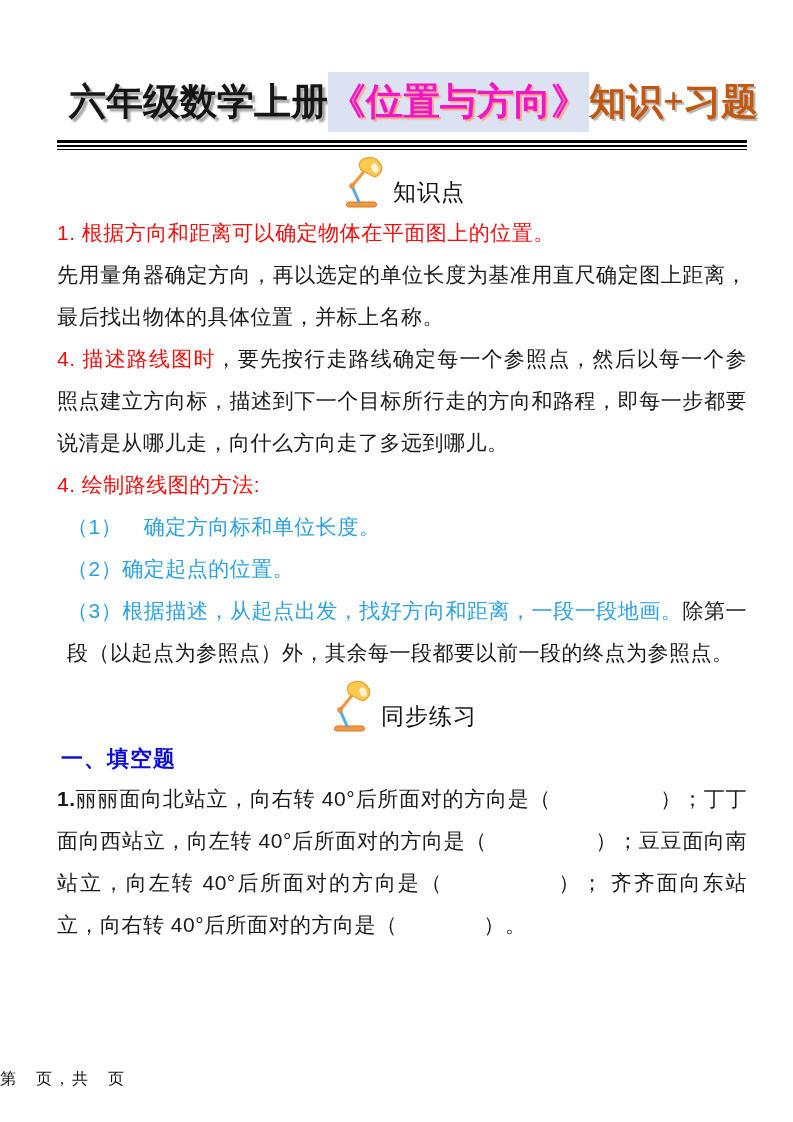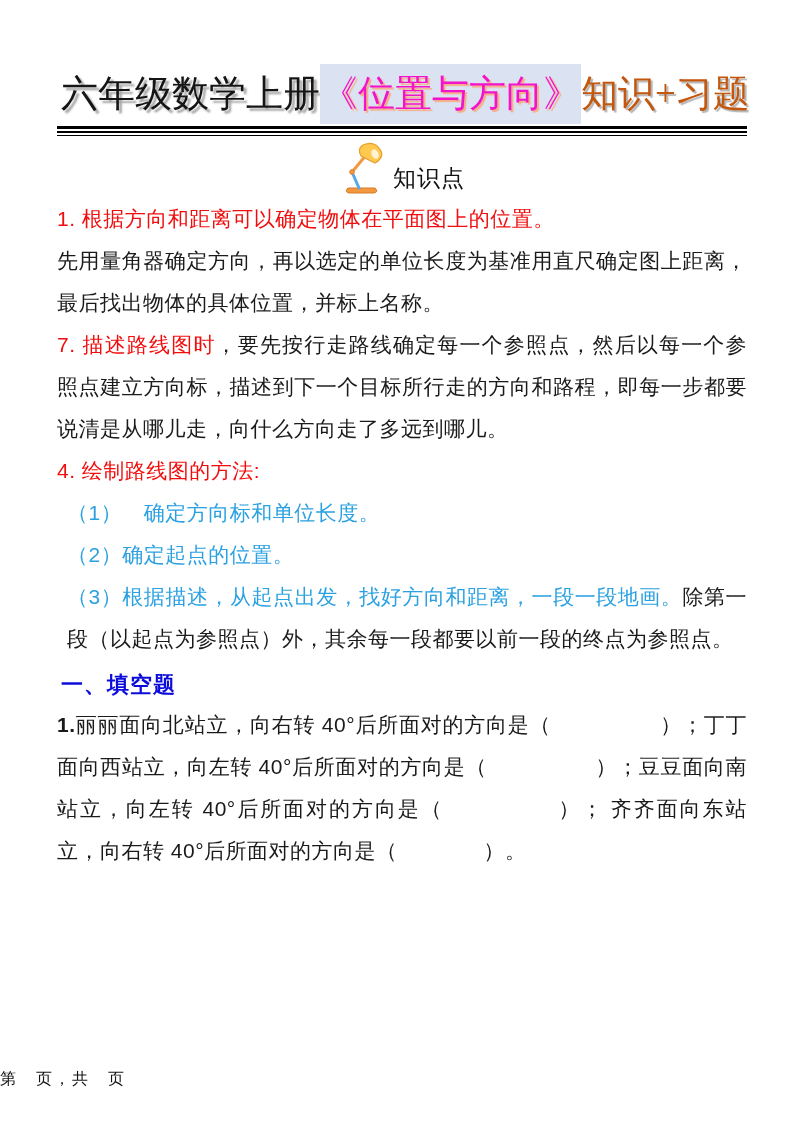--- a/index.html
+++ b/index.html
@@ -9,25 +9,25 @@
     font-family:"Liberation Sans", sans-serif;
     color:#1a1a1a;
     position:relative;
     overflow:hidden;
   }
   .page { padding:64px 46px 0 57px; box-sizing:border-box; }
 
   
   .title {
     font-family:"Liberation Serif", serif;
-    font-weight:normal;
+    font-weight:bold;
     font-size:37px;
     white-space:nowrap;
     line-height:52px;
-    margin:4px;
+    margin:12px;
   }
   .title .t1 { color:#151515; text-shadow:3px 3px 2px #a6a6a6; }
   .title .t2 {
     color:#f313c9;
     background:#dbe2f1;
     text-shadow:2px 2px 1px #f6ad85;
     padding:9px 1px 10px 1px;
   }
   .title .t3 { color:#c4570e; text-shadow:2px 2px 1px #b5b5b5; }
 
@@ -93,27 +93,38 @@
       <circle cx="13" cy="30" r="2.4" fill="#f2993f" stroke="#d97b28" stroke-width="0.8"></circle>
       <path d="M24 3 Q36 -2 42 9 Q45 16 36 21 L22 14 Q18 7 24 3 Z" fill="#ffc84f" stroke="#e8a02f" stroke-width="1.2"></path>
       <ellipse cx="36" cy="12" rx="3.4" ry="5" fill="#fff3d6" transform="rotate(-25 36 12)"></ellipse>
     </svg>
     <span class="sec-label">知识点</span>
   </div>
 
   <div class="content">
       <p class="para"><span class="seg-red">1. 根据方向和距离可以确定物体在平面图上的位置。</span></p>
       <p class="para"><span class="seg-black">先用量角器确定方向，再以选定的单位长度为基准用直尺确定图上距离，最后找出物体的具体位置，并标上名称。</span></p>
-      <p class="para"><span class="seg-red">7. 描述路线图时</span><span class="seg-black">，要先按行走路线确定每一个参照点，然后以每一个参照点建立方向标，描述到下一个目标所行走的方向和路程，即每一步都要说清是从哪儿走，向什么方向走了多远到哪儿。</span></p>
+      <p class="para"><span class="seg-red">4. 描述路线图时</span><span class="seg-black">，要先按行走路线确定每一个参照点，然后以每一个参照点建立方向标，描述到下一个目标所行走的方向和路程，即每一步都要说清是从哪儿走，向什么方向走了多远到哪儿。</span></p>
       <p class="para"><span class="seg-red">4. 绘制路线图的方法:</span></p>
       <p class="para indent"><span class="seg-blue">（1）　确定方向标和单位长度。</span></p>
       <p class="para indent"><span class="seg-blue">（2）确定起点的位置。</span></p>
       <p class="para indent"><span class="seg-blue">（3）根据描述，从起点出发，找好方向和距离，一段一段地画。</span><span class="seg-black">除第一段（以起点为参照点）外，其余每一段都要以前一段的终点为参照点。</span></p>
     </div>
 
+  <div class="sec-head">
+    <svg class="lamp" width="46" height="54" viewBox="0 0 46 54">
+      <path d="M9 46 L36 46 Q40 50 35 51 L10 51 Q5 50 9 46 Z" fill="#f2993f" stroke="#d97b28" stroke-width="1"></path>
+      <line x1="20" y1="46" x2="13" y2="30" stroke="#57a8e8" stroke-width="3" stroke-linecap="round"></line>
+      <line x1="13" y1="30" x2="28" y2="12" stroke="#f2993f" stroke-width="3" stroke-linecap="round"></line>
+      <circle cx="13" cy="30" r="2.4" fill="#f2993f" stroke="#d97b28" stroke-width="0.8"></circle>
+      <path d="M24 3 Q36 -2 42 9 Q45 16 36 21 L22 14 Q18 7 24 3 Z" fill="#ffc84f" stroke="#e8a02f" stroke-width="1.2"></path>
+      <ellipse cx="36" cy="12" rx="3.4" ry="5" fill="#fff3d6" transform="rotate(-25 36 12)"></ellipse>
+    </svg>
+    <span class="sec-label">同步练习</span>
+  </div>
 
   <div class="fill-head">一、填空题</div>
 
   <p class="para"><span class="q-num">1.</span><span>丽丽面向北站立，向右转 40°后所面对的方向是（　　　　　）；丁丁面向西站立，向左转 40°后所面对的方向是（　　　　　）；豆豆面向南站立，向左转 40°后所面对的方向是（　　　　　）； 齐齐面向东站立，向右转 40°后所面对的方向是（　　　　）。</span></p>
 
 </div>
 
 <div class="footer">第　页，共　页</div>
 
 </body></html>

